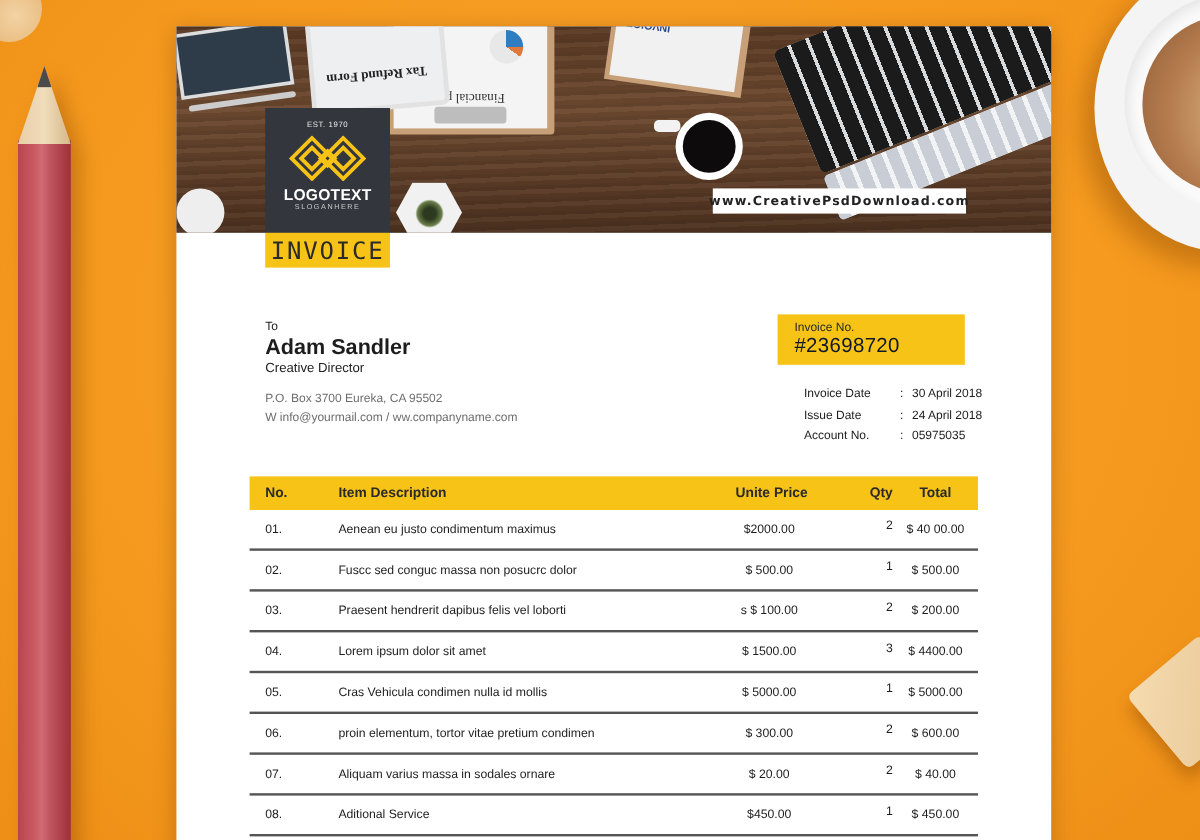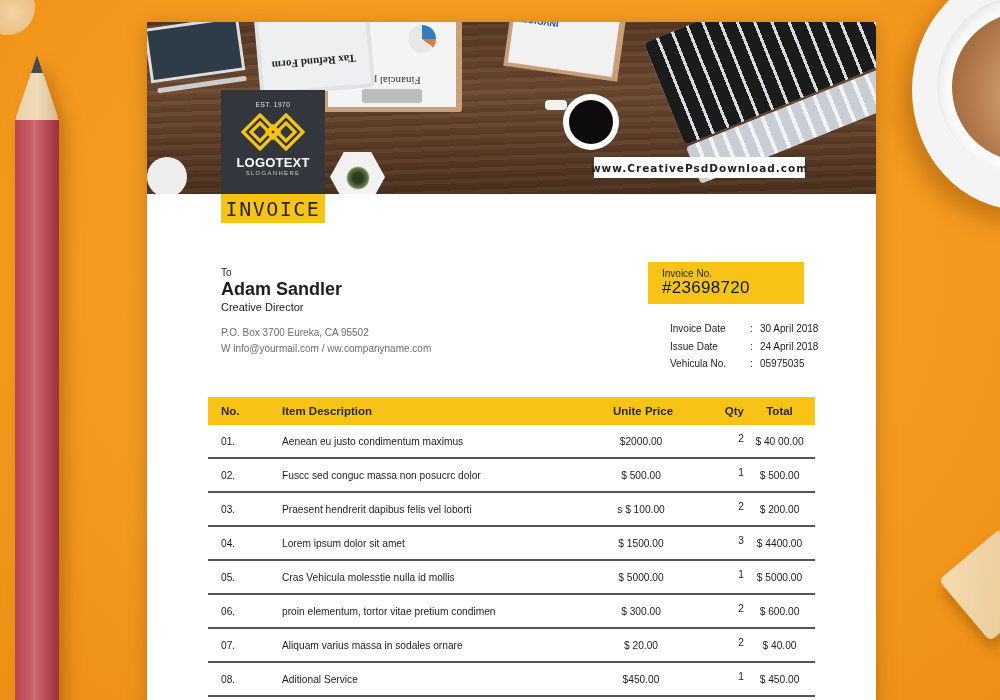--- a/index.html
+++ b/index.html
@@ -246,21 +246,21 @@
       <span class="meta-label">Invoice Date</span>
       <span class="meta-sep">:</span>
       <span class="meta-val">30 April 2018</span>
     </div>
     <div class="meta-row">
       <span class="meta-label">Issue Date</span>
       <span class="meta-sep">:</span>
       <span class="meta-val">24 April 2018</span>
     </div>
     <div class="meta-row">
-      <span class="meta-label">Vehicula No.</span>
+      <span class="meta-label">Account No.</span>
       <span class="meta-sep">:</span>
       <span class="meta-val">05975035</span>
     </div>
   </div>
 
   <div class="items">
     <div class="thead">
       <div class="c-no">No.</div>
       <div class="c-desc">Item Description</div>
       <div class="c-price">Unite Price</div>
@@ -291,21 +291,21 @@
     </div>
     <div class="row">
       <div class="c-no">04.</div>
       <div class="c-desc">Lorem ipsum dolor sit amet</div>
       <div class="c-price">$ 1500.00</div>
       <div class="c-qty">3</div>
       <div class="c-total">$ 4400.00</div>
     </div>
     <div class="row">
       <div class="c-no">05.</div>
-      <div class="c-desc">Cras Vehicula molesstie nulla id mollis</div>
+      <div class="c-desc">Cras Vehicula condimen nulla id mollis</div>
       <div class="c-price">$ 5000.00</div>
       <div class="c-qty">1</div>
       <div class="c-total">$ 5000.00</div>
     </div>
     <div class="row">
       <div class="c-no">06.</div>
       <div class="c-desc">proin elementum, tortor vitae pretium condimen</div>
       <div class="c-price">$ 300.00</div>
       <div class="c-qty">2</div>
       <div class="c-total">$ 600.00</div>

